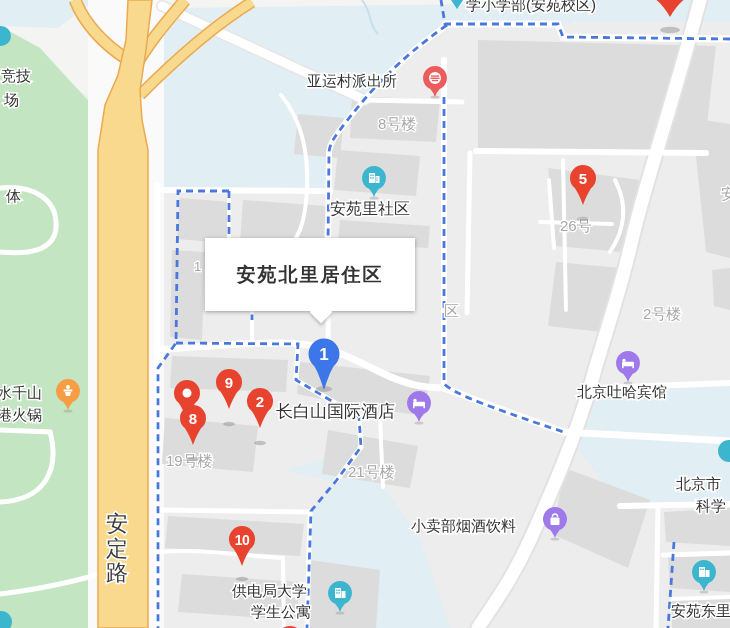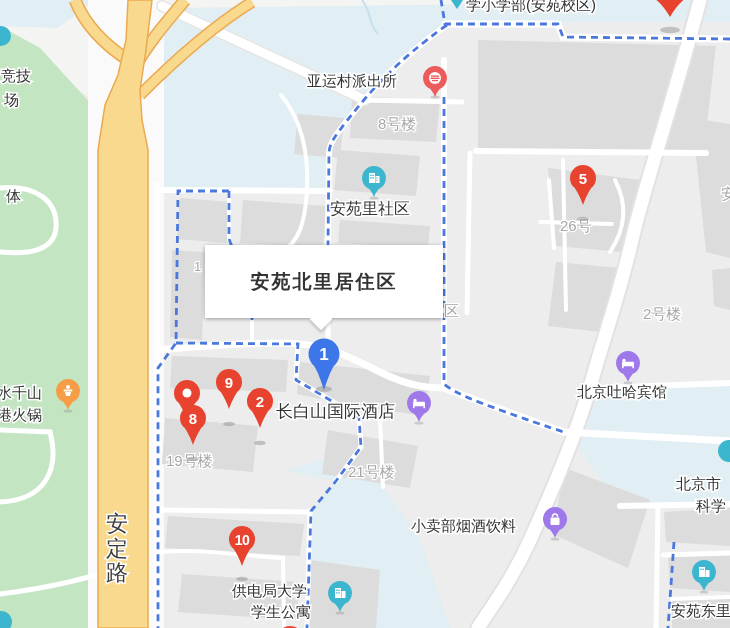--- a/index.html
+++ b/index.html
@@ -4,21 +4,21 @@
 <style>
   html,body{margin:0;padding:0;background:#fff;}
   .map{position:relative;width:730px;height:628px;overflow:hidden;background:#EDEDED;
        font-family:"Liberation Sans", sans-serif;}
   svg{display:block;}
   svg text{font-family:"Liberation Sans", sans-serif;}
   .lbl{fill:#333;stroke:#fff;stroke-width:3px;paint-order:stroke;font-weight:500;}
   .lbl-gray{fill:#A7A7A7;stroke:#fff;stroke-width:2.5px;paint-order:stroke;}
   .road-lbl{fill:#3c3c3c;stroke:#fff;stroke-width:3px;paint-order:stroke;font-weight:500;}
   .pin-num{fill:#fff;font-weight:bold;text-anchor:middle;}
-  .infobox{position:absolute;left:205px;top:245px;width:238px;height:73px;background:#fff;
+  .infobox{position:absolute;left:205px;top:238px;width:210px;height:73px;background:#fff;
            box-shadow:0 1px 4px rgba(0,0,0,.35);display:flex;align-items:center;justify-content:center;}
   .infobox-title{font-family:"Liberation Serif", serif;font-weight:bold;font-size:19px;
            color:#333;letter-spacing:2px;}
   .infobox-tail{position:absolute;left:108px;top:66px;width:16px;height:16px;background:#fff;
            transform:rotate(45deg);box-shadow:2px 2px 3px rgba(0,0,0,.18);}
 </style>
 </head>
 <body>
 
 <div class="map">

